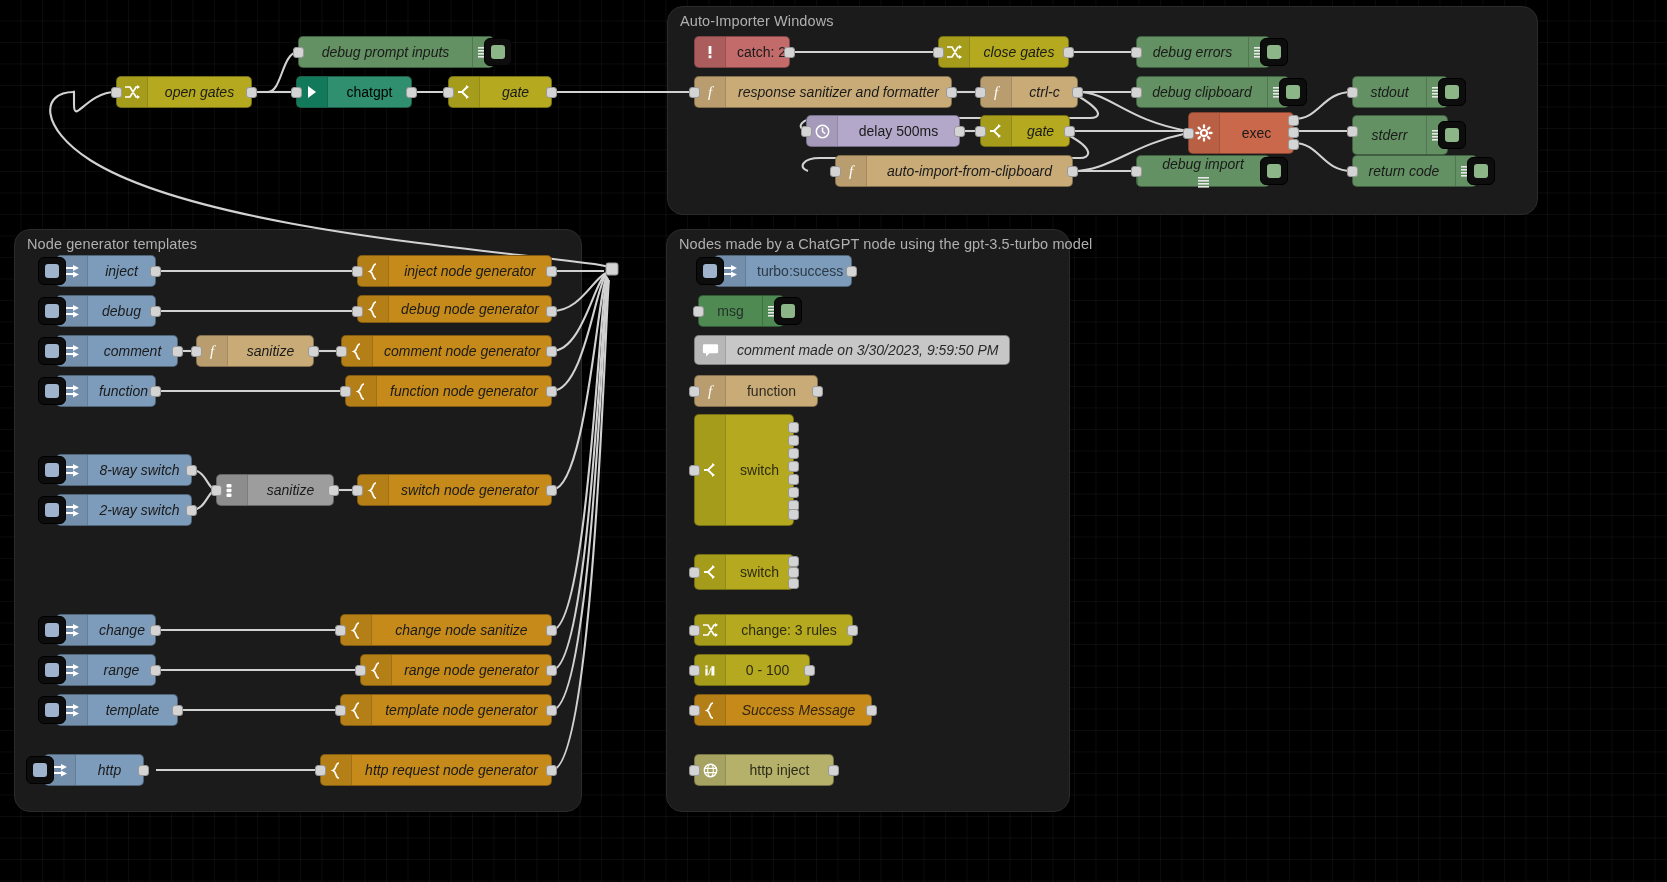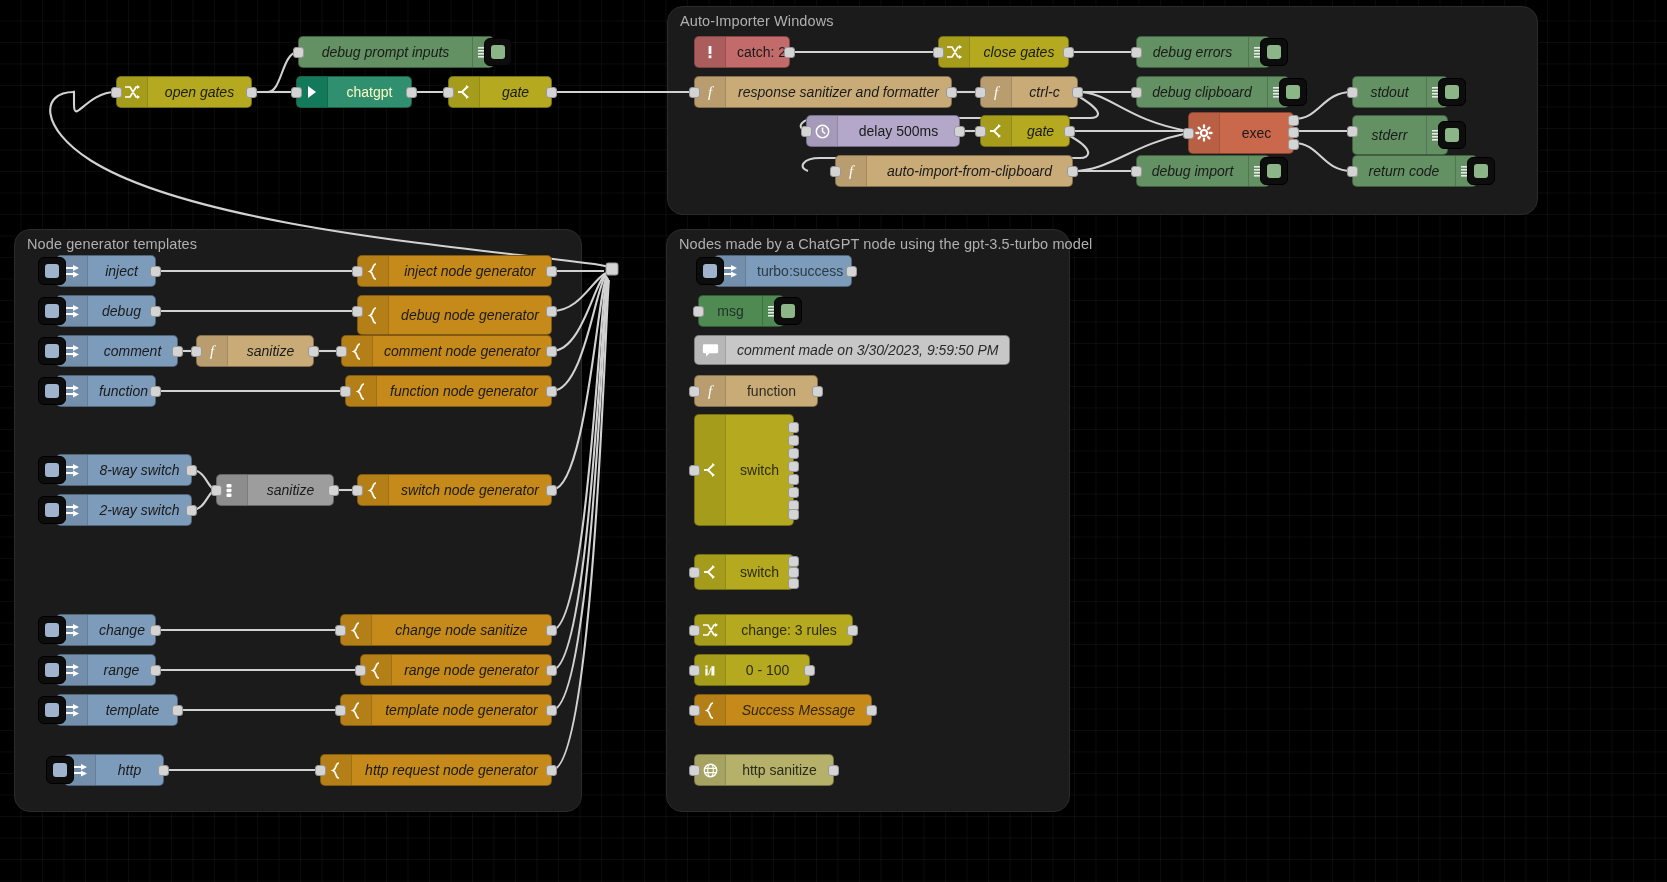--- a/index.html
+++ b/index.html
@@ -187,21 +187,21 @@
       <svg width="18" height="18" viewBox="0 0 18 18">
           <path d="M2 4 L7 4 L13 14 L16 14 M2 14 L7 14 L13 4 L16 4" stroke="#fff" stroke-width="1.7" fill="none"></path>
           <path d="M14 2 L17 4 L14 6 Z M14 12 L17 14 L14 16 Z" fill="#fff"></path>
         </svg>
     </div>
     <div class="lbl">open gates</div>
     <div class="port in" style="top:10px;"></div>
     <div class="port out" style="top:10px;"></div>
   </div>
 
-  <div class="node" style="left:296px;top:76px;width:116px;height:32px;background:#2f8f6f;color:#fef9c3;">
+  <div class="node" style="left:296px;top:76px;width:116px;height:32px;background:#2f8f6f;color:#000000;">
     <div class="ic" style="background:#12795a;">
       <svg width="16" height="16" viewBox="0 0 16 16">
           <path d="M4 2 L12 8 L4 14 Z" fill="#fff"></path>
         </svg>
     </div>
     <div class="lbl">chatgpt</div>
     <div class="port in" style="top:10px;"></div>
     <div class="port out" style="top:10px;"></div>
   </div>
 
@@ -335,21 +335,21 @@
     <div class="ic">
       <svg width="16" height="16" viewBox="0 0 16 16">
           <text x="8" y="13" font-family="Liberation Serif, serif" font-size="15" font-style="italic" fill="#fff" text-anchor="middle">f</text>
         </svg>
     </div>
     <div class="lbl">auto-import-from-clipboard</div>
     <div class="port in" style="top:10px;"></div>
     <div class="port out" style="top:10px;"></div>
   </div>
 
-  <div class="node lbl-italic" style="left:1136px;top:155px;width:134px;height:32px;background:#639163;">
+  <div class="node lbl-italic" style="left:1136px;top:155px;width:134px;height:32px;background:#639163;flex-direction:column;">
     <div class="lbl">debug import</div>
     <div class="hamb">
         <i></i>
       </div>
     <div class="port in" style="top:10px;"></div>
     <div class="dbtn">
         <i></i>
       </div>
   </div>
 
@@ -496,21 +496,21 @@
           <path d="M2 5 L10 5 M2 11 L10 11" stroke="#fff" stroke-width="2" fill="none"></path>
           <path d="M9 2 L15 5 L9 8 Z M9 8.5 L15 11.5 L9 14.5 Z" fill="#fff"></path>
         </svg>
     </div>
     <div class="lbl lbl-left">template</div>
     <div class="port out" style="top:10px;"></div>
     <div class="ibtn">
         <i></i>
       </div>
   </div>
-  <div class="node lbl-italic" style="left:64px;top:754px;width:100px;height:32px;background:#7d9cbb;">
+  <div class="node lbl-italic" style="left:44px;top:754px;width:100px;height:32px;background:#7d9cbb;">
     <div class="ic">
       <svg width="17" height="17" viewBox="0 0 17 17">
           <path d="M2 5 L10 5 M2 11 L10 11" stroke="#fff" stroke-width="2" fill="none"></path>
           <path d="M9 2 L15 5 L9 8 Z M9 8.5 L15 11.5 L9 14.5 Z" fill="#fff"></path>
         </svg>
     </div>
     <div class="lbl lbl-left">http</div>
     <div class="port out" style="top:10px;"></div>
     <div class="ibtn">
         <i></i>
@@ -544,21 +544,21 @@
   <div class="node lbl-italic" style="left:357px;top:255px;width:195px;height:32px;background:#c58a1a;">
     <div class="ic">
       <svg width="15" height="17" viewBox="0 0 15 17">
           <path d="M10 1 C6 1 8 7 4 8.5 C8 10 6 16 10 16" stroke="#fff" stroke-width="1.7" fill="none"></path>
         </svg>
     </div>
     <div class="lbl">inject node generator</div>
     <div class="port in" style="top:10px;"></div>
     <div class="port out" style="top:10px;"></div>
   </div>
-  <div class="node lbl-italic" style="left:357px;top:295px;width:195px;height:40px;background:#c58a1a;text-align:right;">
+  <div class="node lbl-italic" style="left:357px;top:295px;width:195px;height:28px;background:#c58a1a;text-align:right;">
     <div class="ic">
       <svg width="15" height="17" viewBox="0 0 15 17">
           <path d="M10 1 C6 1 8 7 4 8.5 C8 10 6 16 10 16" stroke="#fff" stroke-width="1.7" fill="none"></path>
         </svg>
     </div>
     <div class="lbl">debug node generator</div>
     <div class="port in" style="top:10px;"></div>
     <div class="port out" style="top:10px;"></div>
   </div>
   <div class="node lbl-italic" style="left:341px;top:335px;width:211px;height:32px;background:#c58a1a;">
@@ -748,18 +748,18 @@
   </div>
 
   <div class="node" style="left:694px;top:754px;width:140px;height:32px;background:#b5b16b;color:#2c2b18;">
     <div class="ic">
       <svg width="17" height="17" viewBox="0 0 17 17">
           <circle cx="8.5" cy="8.5" r="6.2" stroke="#fff" stroke-width="1.4" fill="none"></circle>
           <ellipse cx="8.5" cy="8.5" rx="2.8" ry="6.2" stroke="#fff" stroke-width="1.1" fill="none"></ellipse>
           <path d="M2.5 6.4 h12 M2.5 10.6 h12" stroke="#fff" stroke-width="1.1" fill="none"></path>
         </svg>
     </div>
-    <div class="lbl">http sanitize</div>
+    <div class="lbl">http inject</div>
     <div class="port in" style="top:10px;"></div>
     <div class="port out" style="top:10px;"></div>
   </div>
 
 </div>
 
 </body></html>

